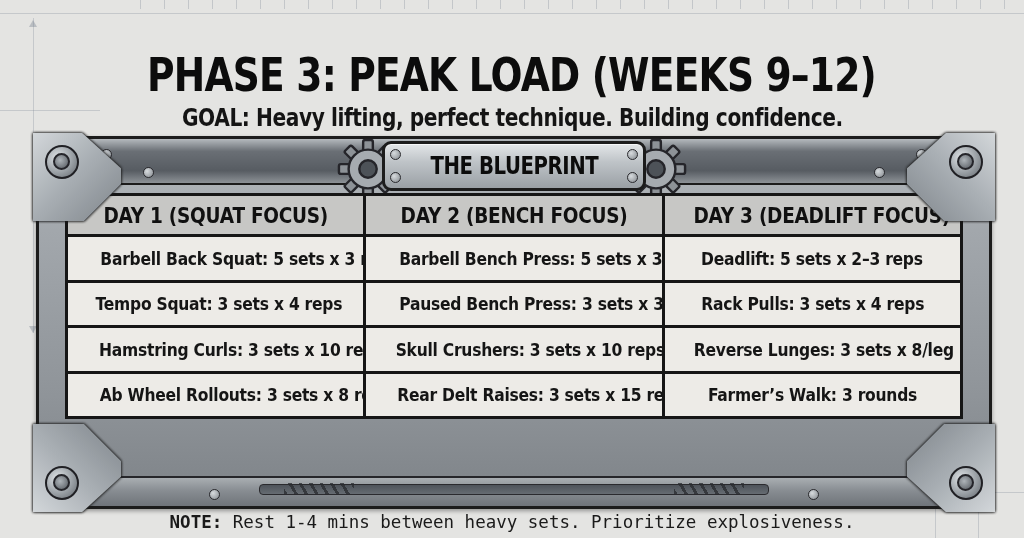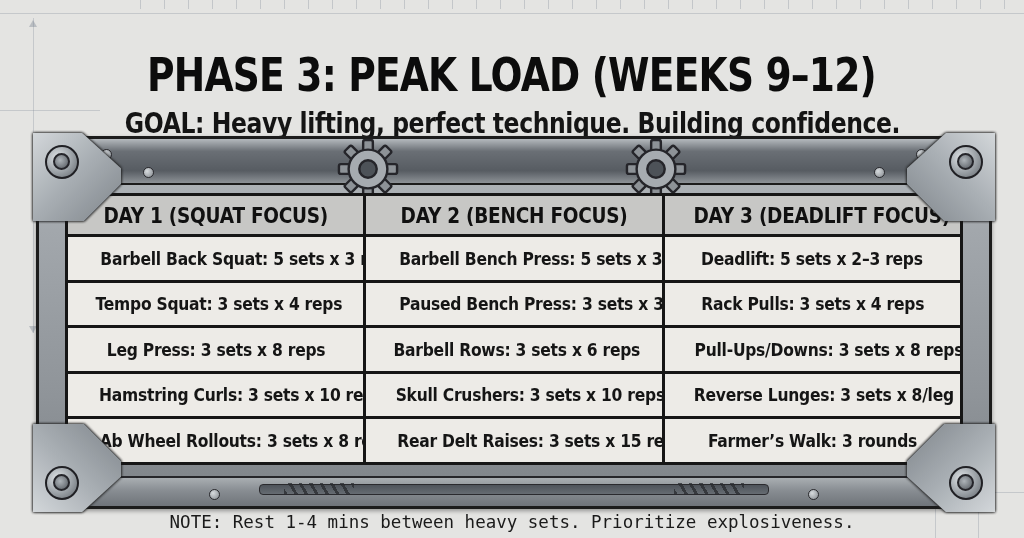--- a/index.html
+++ b/index.html
@@ -21,21 +21,21 @@
 
   
   .title{
     position:absolute; top:18px; left:0; width:100%; text-align:center;
     font-family:"DejaVu Sans", sans-serif; font-weight:bold; font-size:47px; line-height:1.1;
     letter-spacing:-1px; color:#0c0c0c;text-decoration:underline;
   }
   .title>span{display:inline-block; transform:scaleX(.80); transform-origin:center;}
   .subtitle{
     position:absolute; top:84px; left:0; width:100%; text-align:center;
-    font-family:"DejaVu Sans", sans-serif; font-weight:bold; font-size:28px;
+    font-family:"DejaVu Sans", sans-serif; font-weight:bold; font-size:24px;
     letter-spacing:-0.5px; color:#141414;
   }
   .subtitle>span{display:inline-block; transform:scaleX(.84); transform-origin:center;}
 
   
   .frame{
     position:absolute; left:36px; top:136px; width:950px; height:367px;
     background:linear-gradient(180deg,#b7bcc0 0%,#a2a7ac 25%,#8f9499 70%,#7d8287 100%);
     border:3px solid #1c1c1c; border-radius:9px;
     box-shadow:0 2px 4px rgba(0,0,0,.35);
@@ -136,21 +136,21 @@
     font-family:"DejaVu Sans", sans-serif; font-weight:bold; font-size:18.5px; color:#151515;
   }
   th>span, td>span{display:inline-block; transform:scaleX(.84); transform-origin:center; letter-spacing:-0.3px;}
 
   
   .note{
     position:absolute; top:512px; left:0; width:100%; text-align:center;
     font-family:"DejaVu Sans Mono","Liberation Mono", monospace;
     font-size:17.5px; color:#1a1a1a;
   }
-  .note .nlabel{font-weight:normal;}
+  .note .nlabel{font-weight:bold;}
 </style>
 </head>
 <body>
 
 <div class="screen">
 
   <div class="bp-ruler"></div>
   <div class="bp-line" style="left:0; top:13px; width:100%; height:1px;"></div>
   <div class="bp-line" style="left:33px; top:18px; width:1px; height:315px;"></div>
   <div class="bp-line" style="left:0; top:110px; width:100px; height:1px;"></div>
@@ -189,45 +189,47 @@
           <rect x="-5" y="-30" width="10" height="60" rx="2"></rect>
           <rect x="-5" y="-30" width="10" height="60" rx="2" transform="rotate(45)"></rect>
           <rect x="-5" y="-30" width="10" height="60" rx="2" transform="rotate(90)"></rect>
           <rect x="-5" y="-30" width="10" height="60" rx="2" transform="rotate(135)"></rect>
         </g>
         <circle r="20" fill="#a6abb0" stroke="#25252a" stroke-width="2.5"></circle>
         <circle r="9" fill="#4d5258" stroke="#25252a" stroke-width="2.5"></circle>
       </g>
     </svg>
 
+    <div class="plate">
+      <div class="screw p-tl"></div>
+      <div class="screw p-tr"></div>
+      <div class="screw p-bl"></div>
+      <div class="screw p-br"></div>
+      <span class="plate-label">THE BLUEPRINT</span>
+    </div>
 
     <div class="table-wrap">
       <table>
         <thead>
           <tr>
             <th><span>DAY 1 (SQUAT FOCUS)</span></th>
             <th><span>DAY 2 (BENCH FOCUS)</span></th>
             <th><span>DAY 3 (DEADLIFT FOCUS)</span></th>
           </tr>
         </thead>
         <tbody>
           <tr>
             <td><span>Barbell Back Squat: 5 sets x 3 reps</span></td>
             <td><span>Barbell Bench Press: 5 sets x 3 reps</span></td>
             <td><span>Deadlift: 5 sets x 2–3 reps</span></td>
           </tr>
           <tr>
             <td><span>Tempo Squat: 3 sets x 4 reps</span></td>
             <td><span>Paused Bench Press: 3 sets x 3 reps</span></td>
             <td><span>Rack Pulls: 3 sets x 4 reps</span></td>
-          </tr>
-          <tr>
-            <td><span>Leg Press: 3 sets x 8 reps</span></td>
-            <td><span>Barbell Rows: 3 sets x 6 reps</span></td>
-            <td><span>Pull-Ups/Downs: 3 sets x 8 reps</span></td>
           </tr>
           <tr>
             <td><span>Hamstring Curls: 3 sets x 10 reps</span></td>
             <td><span>Skull Crushers: 3 sets x 10 reps</span></td>
             <td><span>Reverse Lunges: 3 sets x 8/leg</span></td>
           </tr>
           <tr>
             <td><span>Ab Wheel Rollouts: 3 sets x 8 reps</span></td>
             <td><span>Rear Delt Raises: 3 sets x 15 reps</span></td>
             <td><span>Farmer’s Walk: 3 rounds</span></td>

